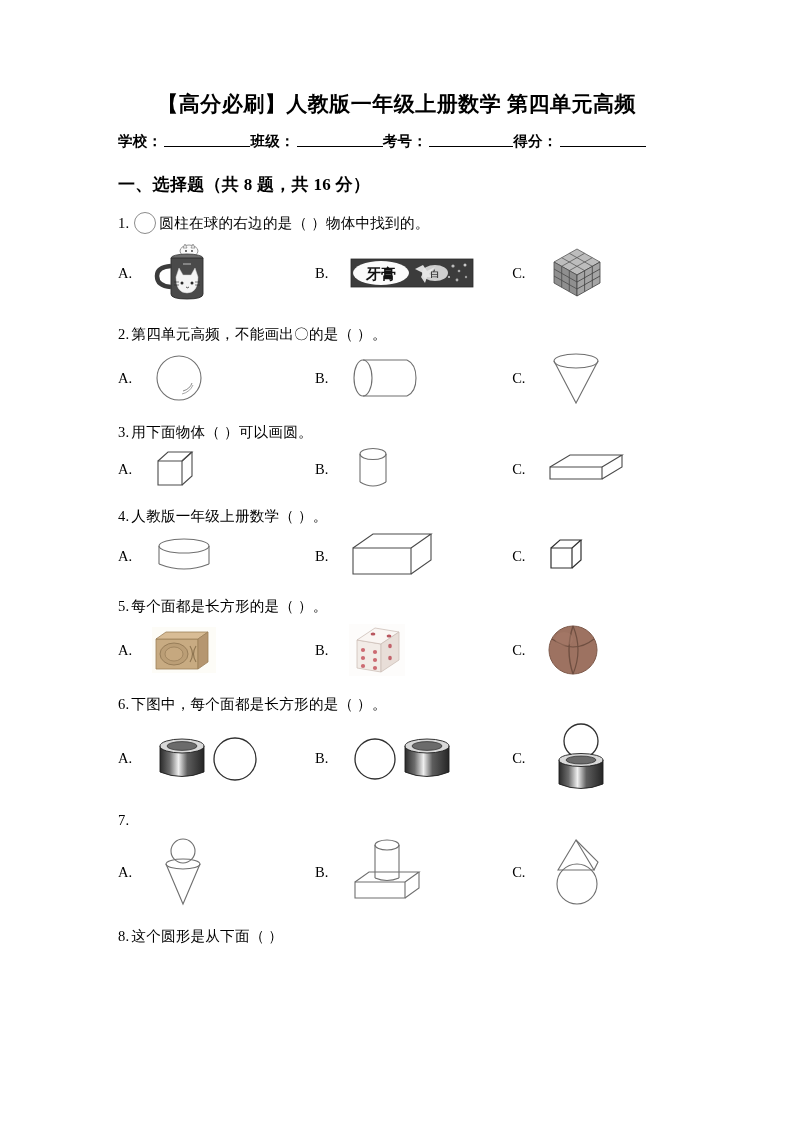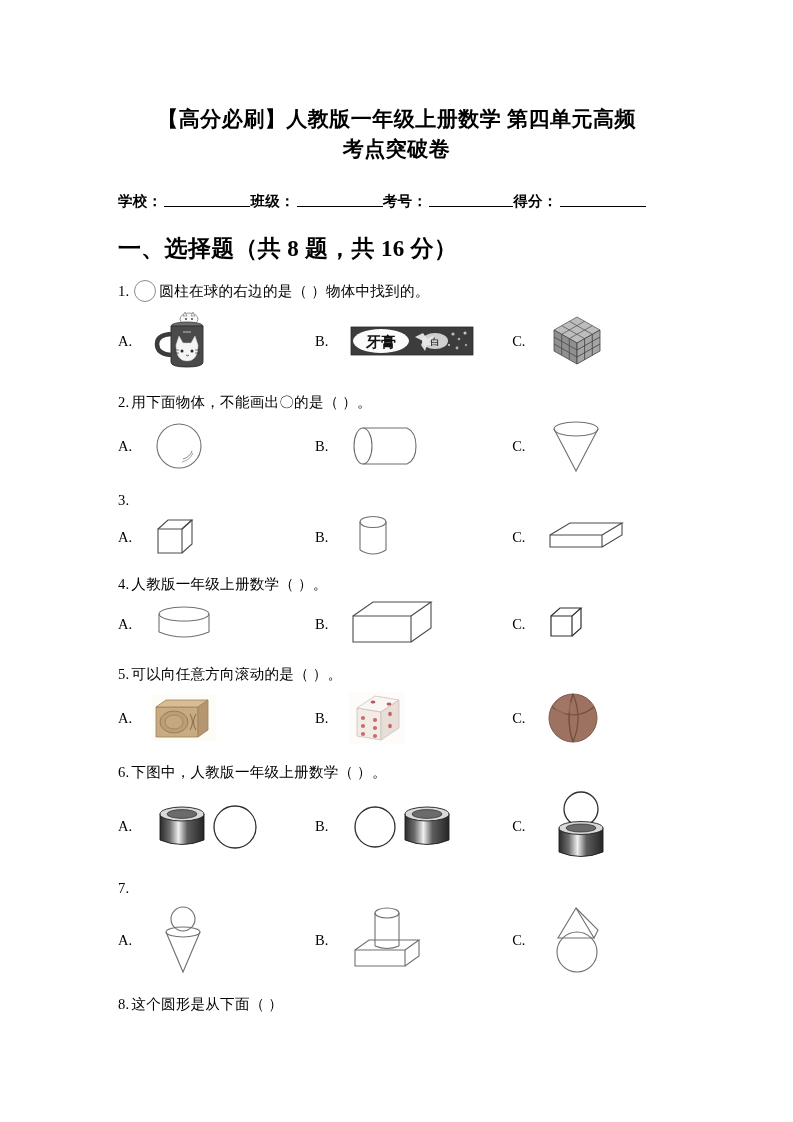--- a/index.html
+++ b/index.html
@@ -21,21 +21,21 @@
     position: relative;
     padding: 0;
     box-sizing: border-box;
   }
   .title {
     text-align: center;
     font-weight: bold;
     font-size: 21px;
     line-height: 30px;
     letter-spacing: 0.5px;
-    margin: 16px;
+    margin: 1px;
     padding: 88px 120px 0 120px;
     font-family: "Liberation Serif", "DejaVu Serif", serif;
   }
   .header-fields {
     display: flex;
     align-items: flex-end;
     padding: 12px 118px 0 118px;
     font-size: 14.5px;
     font-weight: bold;
     letter-spacing: 0.3px;
@@ -50,21 +50,21 @@
     display: inline-block;
     border-bottom: 1.3px solid #000;
     height: 14px;
   }
   .bl-1 { width: 86px; }
   .bl-2 { width: 86px; }
   .bl-3 { width: 84px; }
   .bl-4 { width: 86px; }
   .section-heading {
     font-weight: bold;
-    font-size: 23px;
+    font-size: 17px;
     padding: 22px 0 0 118px;
     letter-spacing: 0.3px;
   }
   .question {
     padding-left: 118px;
     padding-right: 100px;
   }
   .q-text {
     font-size: 14.6px;
     line-height: 20px;
@@ -124,21 +124,20 @@
   .q7-opts { margin-top: 6px; height: 72px; }
   .q8 { margin-top: 18px; }
 </style>
 </head>
 <body>
 
 <div class="page">
 
   <div class="title">
     <div>【高分必刷】人教版一年级上册数学 第四单元高频</div>
-    <div>考点突破卷</div>
   </div>
 
   <div class="header-fields">
     <div class="field">
       <span class="field-label">学校：</span>
       <span class="blank-line bl-1"></span>
     </div>
     <div class="field">
       <span class="field-label">班级：</span>
       <span class="blank-line bl-2"></span>
@@ -239,21 +238,21 @@
           </svg>
         </span>
       </div>
 
     </div>
   </div>
 
   <div class="question q2">
     <div class="q-text">
       <span class="q-num">2.</span>
-      <span>用下面物体，不能画出〇的是（          ）。</span>
+      <span>第四单元高频，不能画出〇的是（          ）。</span>
     </div>
     <div class="options-row q2-opts">
 
       <div class="opt opt-a">
         <span class="opt-label">A.</span>
         <span class="opt-art">
           <svg width="54" height="54" viewBox="0 0 54 54">
             <circle cx="27" cy="27" r="22" fill="none" stroke="#6f6f6f" stroke-width="1.1"></circle>
             <path d="M31 40 q7 -2 9 -8" fill="none" stroke="#8a8a8a" stroke-width="1"></path>
             <path d="M30 43 q8 -2 11 -9" fill="none" stroke="#9a9a9a" stroke-width="0.9"></path>
@@ -282,20 +281,21 @@
           </svg>
         </span>
       </div>
 
     </div>
   </div>
 
   <div class="question q3">
     <div class="q-text">
       <span class="q-num">3.</span>
+      <span>用下面物体（          ）可以画圆。</span>
     </div>
     <div class="options-row q3-opts">
 
       <div class="opt opt-a">
         <span class="opt-label">A.</span>
         <span class="opt-art">
           <svg width="50" height="44" viewBox="0 0 50 44">
             <polygon points="6,14 6,38 30,38 30,14" fill="none" stroke="#4a4a4a" stroke-width="1.1"></polygon>
             <polyline points="6,14 16,5 40,5 30,14" fill="none" stroke="#4a4a4a" stroke-width="1.1"></polyline>
             <polyline points="30,38 40,29 40,5" fill="none" stroke="#4a4a4a" stroke-width="1.1"></polyline>
@@ -370,21 +370,21 @@
           </svg>
         </span>
       </div>
 
     </div>
   </div>
 
   <div class="question q5">
     <div class="q-text">
       <span class="q-num">5.</span>
-      <span>可以向任意方向滚动的是（          ）。</span>
+      <span>每个面都是长方形的是（          ）。</span>
     </div>
     <div class="options-row q5-opts">
 
       <div class="opt opt-a">
         <span class="opt-label">A.</span>
         <span class="opt-art">
           <svg width="64" height="46" viewBox="0 0 64 46">
             <rect x="0" y="0" width="64" height="46" fill="#fdfcf7"></rect>
             <polygon points="4,12 46,12 46,42 4,42" fill="#c8ab82" stroke="#9c8059" stroke-width="0.8"></polygon>
             <polygon points="4,12 14,5 56,5 46,12" fill="#d8bc95" stroke="#9c8059" stroke-width="0.8"></polygon>
@@ -440,21 +440,21 @@
           </svg>
         </span>
       </div>
 
     </div>
   </div>
 
   <div class="question q6">
     <div class="q-text">
       <span class="q-num">6.</span>
-      <span>下图中，人教版一年级上册数学（          ）。</span>
+      <span>下图中，每个面都是长方形的是（          ）。</span>
     </div>
     <div class="options-row q6-opts">
 
       <div class="opt opt-a">
         <span class="opt-label">A.</span>
         <span class="opt-art">
           <svg width="112" height="56" viewBox="0 0 112 56">
             <defs>
               <linearGradient id="metalA" x1="0" y1="0" x2="1" y2="0">
                 <stop offset="0%" stop-color="#2b2b2b"></stop>

